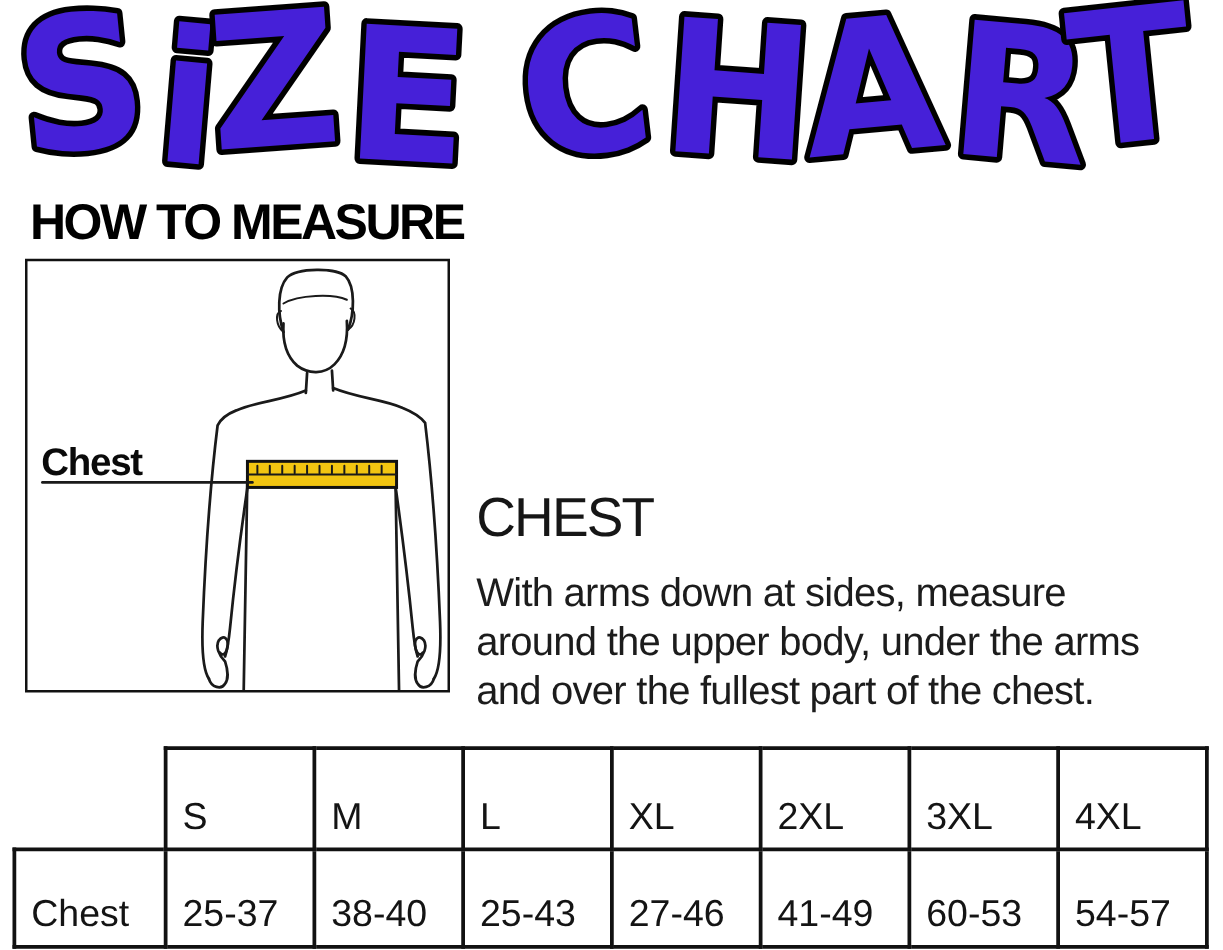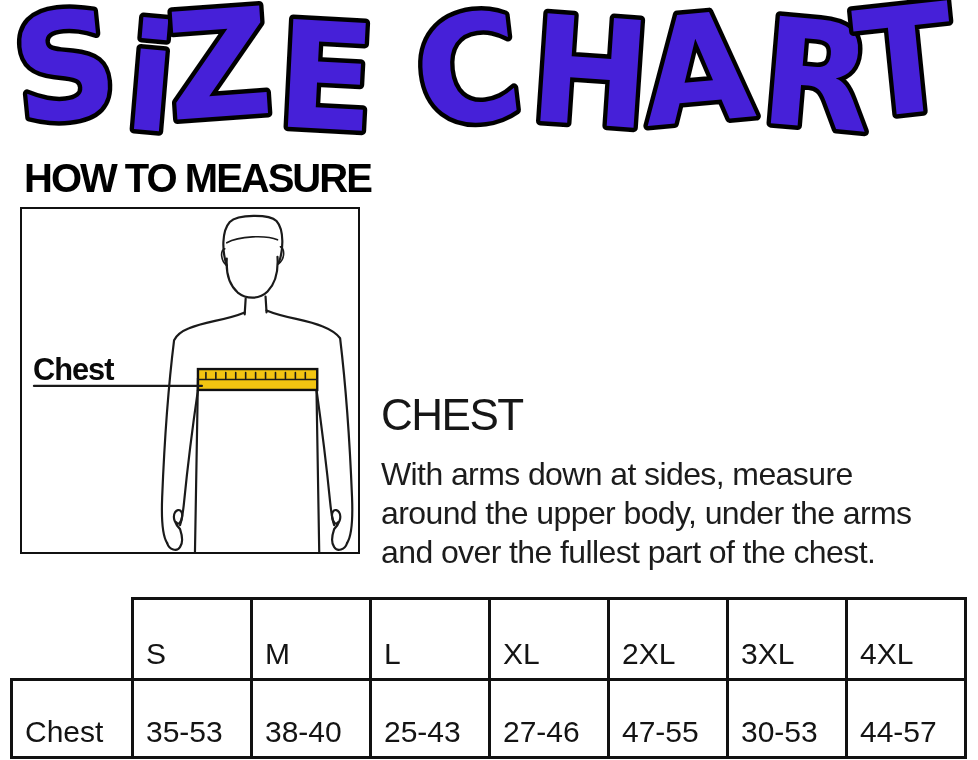--- a/index.html
+++ b/index.html
@@ -125,24 +125,24 @@
         <th>S</th>
         <th>M</th>
         <th>L</th>
         <th>XL</th>
         <th>2XL</th>
         <th>3XL</th>
         <th>4XL</th>
       </tr>
       <tr class="value-row">
         <th>Chest</th>
-        <td>35-53</td>
+        <td>25-37</td>
         <td>38-40</td>
         <td>25-43</td>
         <td>27-46</td>
-        <td>47-55</td>
-        <td>30-53</td>
-        <td>44-57</td>
+        <td>41-49</td>
+        <td>60-53</td>
+        <td>54-57</td>
       </tr>
     </tbody>
   </table>
 
 </div>
 
 </body></html>

